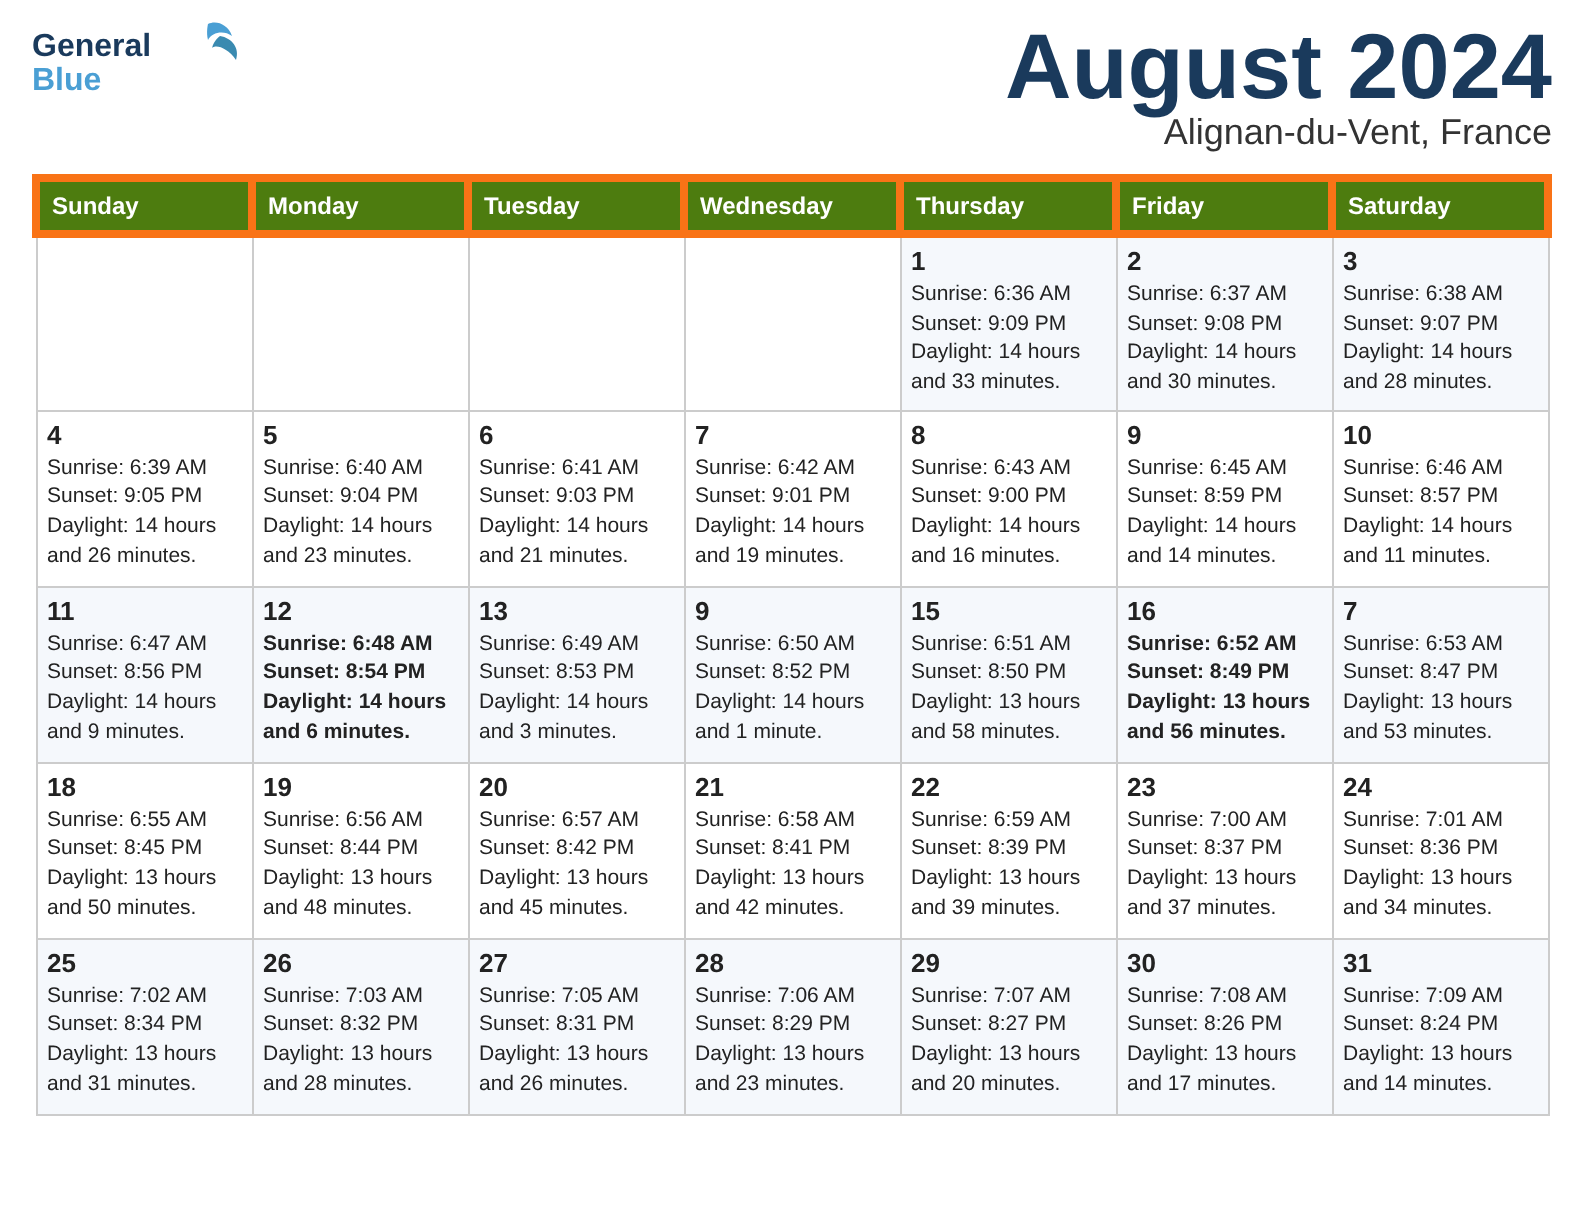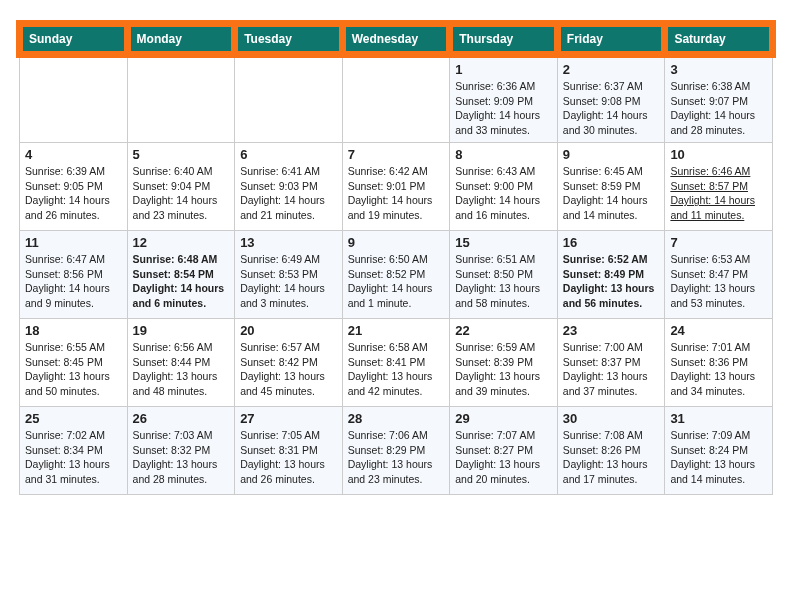--- a/index.html
+++ b/index.html
@@ -15,27 +15,27 @@
       justify-content: space-between;
       align-items: flex-start;
       margin-bottom: 12px;
     }
     .calendar {
       width: 100%;
       border-collapse: collapse;
       font-size: 11px;
     }
     .calendar th {
-      background-color: #0f766e;
+      background-color: #4d7c0f;
       color: #fff;
       text-align: left;
       padding: 5px 6px;
       font-size: 12px;
       font-weight: bold;
-      border: 7px solid #f97316;
+      border: 4px solid #f97316;
     }
     .calendar td {
       border: 1px solid #ccc;
       vertical-align: top;
       padding: 4px 5px;
       width: 107px;
       height: 88px;
       background: #fff;
     }
     .calendar tr:nth-child(odd) td {
@@ -60,20 +60,35 @@
       background: #fff !important;
     }
     
     .row-odd td { background: #f0f4fa; }
     .row-even td { background: #ffffff; }
   </style>
 </head>
 <body>
 
 <div class="header" style="display: flex; justify-content: space-between; align-items: flex-start; margin-bottom: 10px; padding-top: 10px;">
+    <div style="display: flex; flex-direction: column; align-items: flex-start;">
+    <div style="display:flex;align-items:center;">
+      <svg width="110" height="40" viewBox="0 0 110 40">
+        <text x="0" y="18" font-family="Arial" font-size="16" font-weight="bold" fill="#1a3a5c">General</text>
+        <text x="0" y="35" font-family="Arial" font-size="16" font-weight="bold" fill="#4a9fd4">Blue</text>
+
+        <path d="M88 2 C92 0, 98 2, 100 8 C96 5, 90 6, 88 10 C87 6, 88 2, 88 2Z" fill="#4a9fd4"></path>
+        <path d="M94 8 C100 9, 104 14, 102 20 C98 14, 92 12, 90 14 C91 10, 94 8, 94 8Z" fill="#3a8ab0"></path>
+      </svg>
+    </div>
+  </div>
+    <div style="text-align: right;">
+    <div style="font-size:46px;font-weight:bold;color:#1a3a5c;line-height:1;">August 2024</div>
+    <div style="font-size:18px;color:#333;">Alignan-du-Vent, France</div>
+  </div>
   </div>
 
 <style>
   .header { margin-top: -16px; }
 </style>
 
 <table class="calendar">
   <thead>
     <tr>
 
@@ -152,21 +167,21 @@
         </td>
         <td>
           <span class="day-number">9</span>
           <div class="day-info" style="white-space: pre-line;">Sunrise: 6:45 AM
 Sunset: 8:59 PM
 Daylight: 14 hours
 and 14 minutes.</div>
         </td>
         <td>
           <span class="day-number">10</span>
-          <div class="day-info" style="white-space: pre-line; text-decoration: underline;">Sunrise: 6:46 AM
+          <div class="day-info" style="white-space: pre-line;">Sunrise: 6:46 AM
 Sunset: 8:57 PM
 Daylight: 14 hours
 and 11 minutes.</div>
         </td>
       </tr>
       <tr class="row-odd">
         <td>
           <span class="day-number">11</span>
           <div class="day-info" style="white-space: pre-line;">Sunrise: 6:47 AM
 Sunset: 8:56 PM

